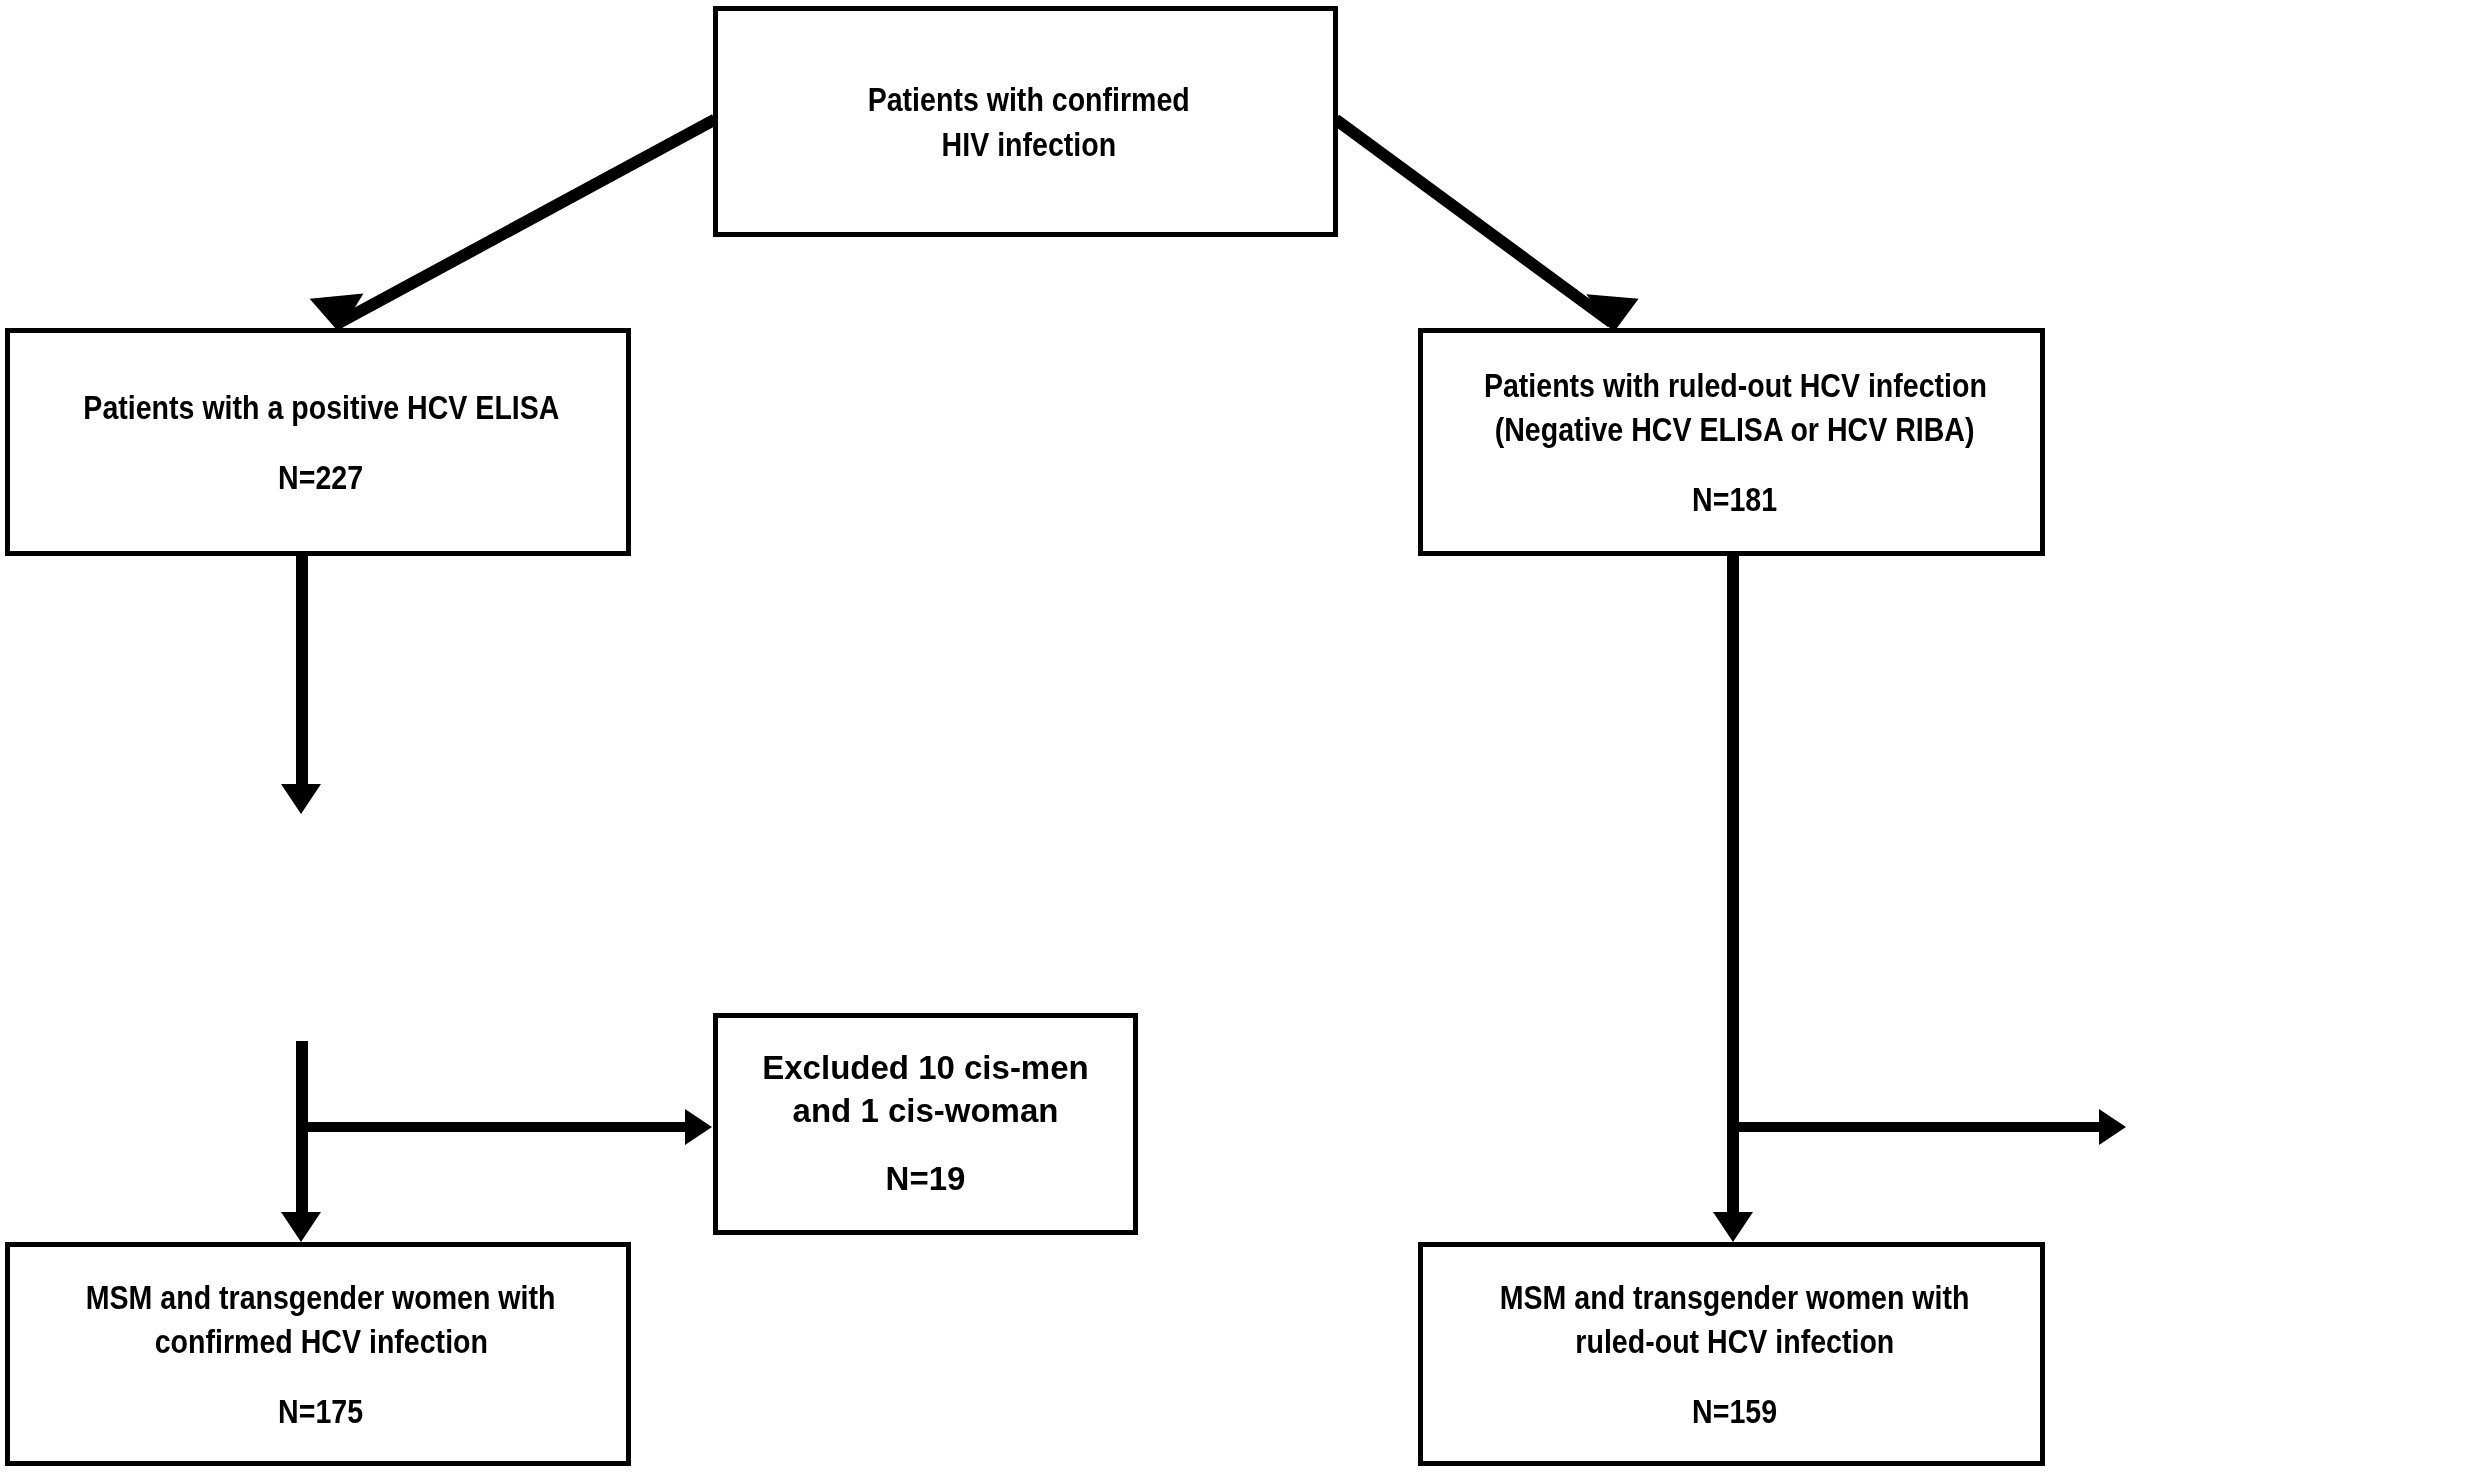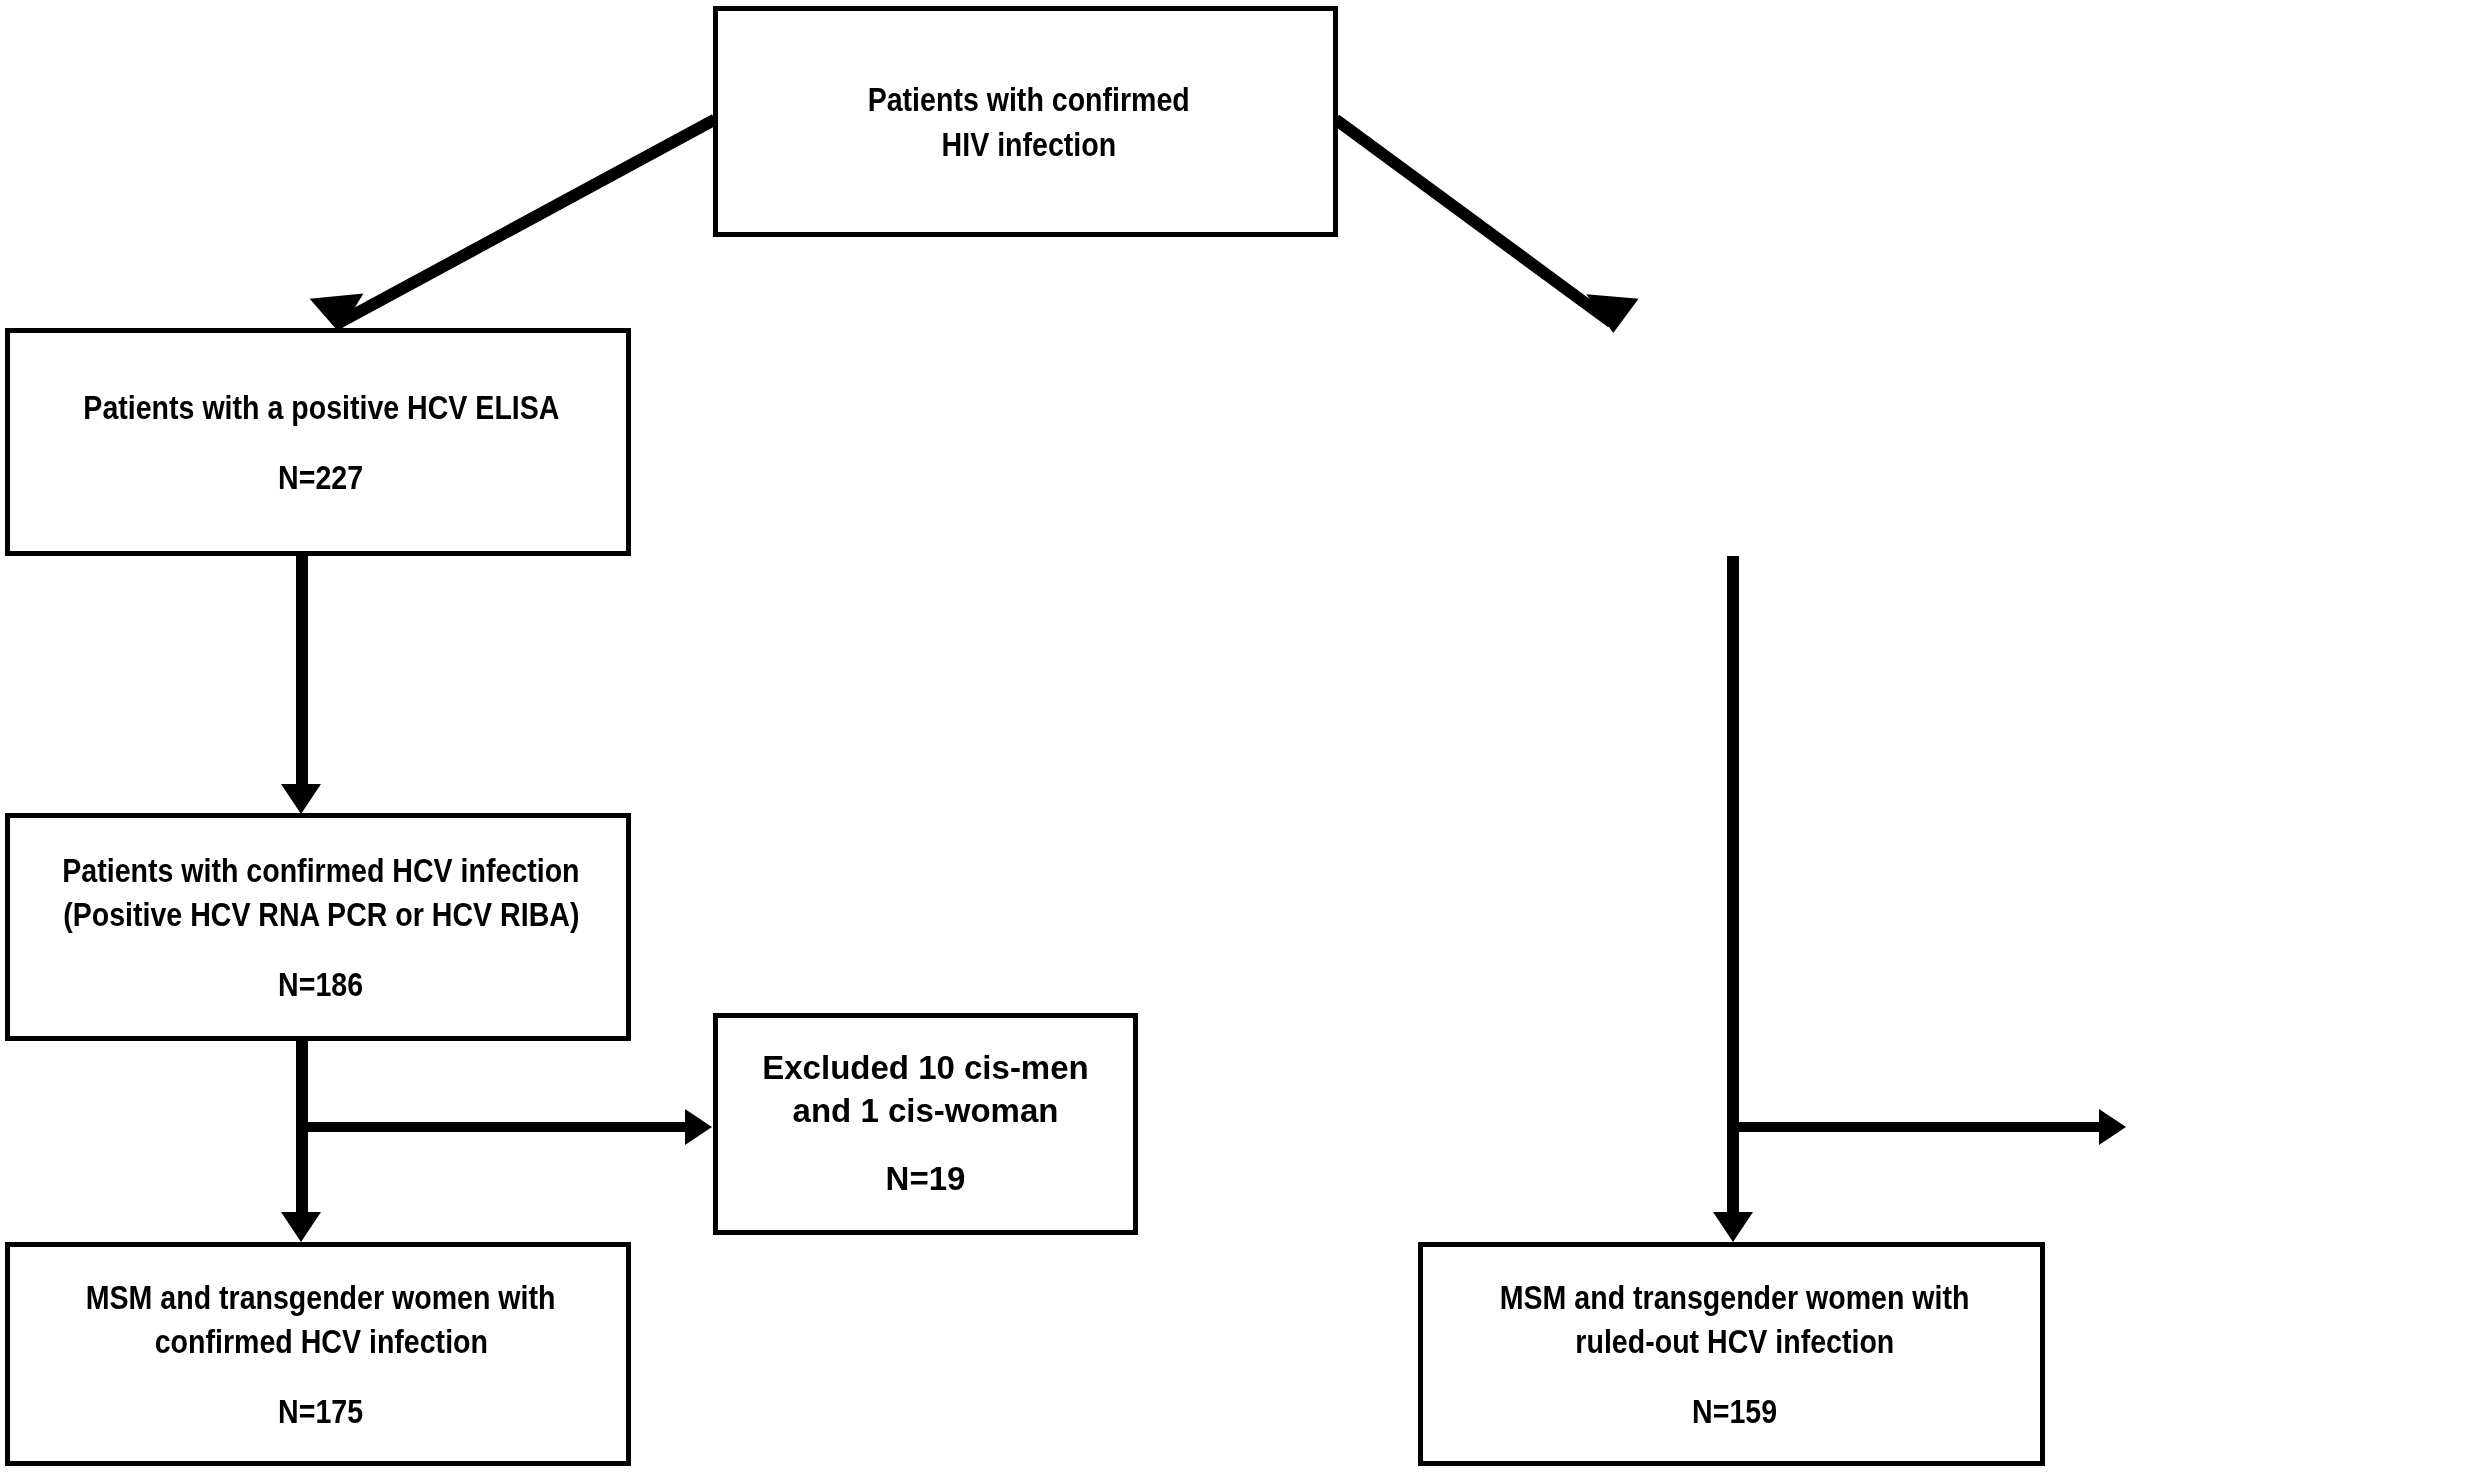--- a/index.html
+++ b/index.html
@@ -125,27 +125,27 @@
     <span class="tline">Patients with confirmed</span>
     <span class="tline">HIV infection</span>
   </div>
 
   <div class="node cond fs-main" style="left:4.5px; top:328px; width:626px; height:228px;">
     <span class="tline">Patients with a positive HCV ELISA</span>
     <span class="gap-n"></span>
     <span class="tline">N=227</span>
   </div>
 
+  <div class="node cond fs-main" style="left:1418px; top:328px; width:627px; height:228px;">
+    <span class="tline">Patients with ruled-out HCV infection</span>
+    <span class="tline">(Negative HCV ELISA or HCV RIBA)</span>
+    <span class="gap-n"></span>
+    <span class="tline">N=181</span>
+  </div>
 
-  <div class="node cond fs-main" style="left:4.5px; top:813px; width:626px; height:228px;">
-    <span class="tline">Patients with confirmed HCV infection</span>
-    <span class="tline">(Positive HCV RNA PCR or HCV RIBA)</span>
-    <span class="gap-n"></span>
-    <span class="tline">N=186</span>
-  </div>
 
   <div class="node wide fs-excl" style="left:713px; top:1013px; width:425px; height:222px;">
     <span class="tline">Excluded 10 cis-men</span>
     <span class="tline">and 1 cis-woman</span>
     <span class="gap-n"></span>
     <span class="tline">N=19</span>
   </div>
 
 
   <div class="node cond fs-main" style="left:4.5px; top:1242px; width:626px; height:224px;">

